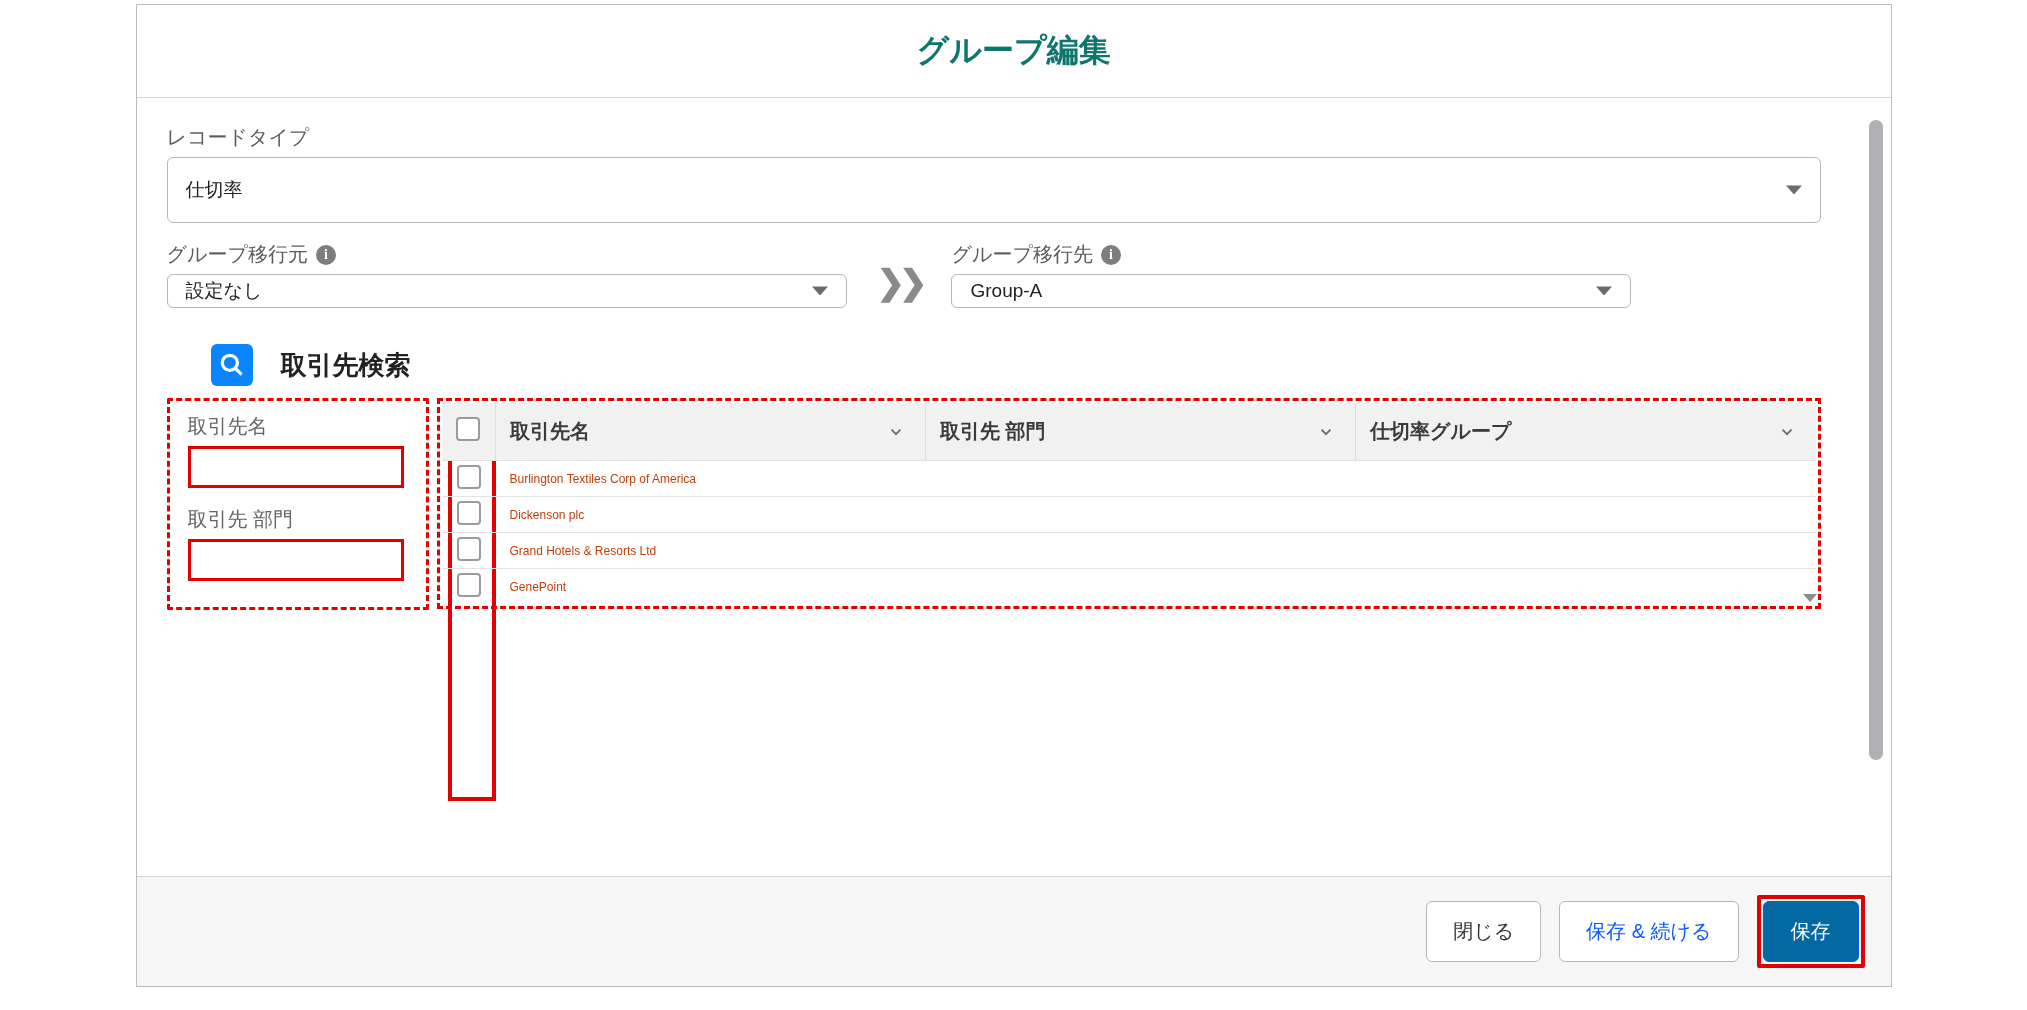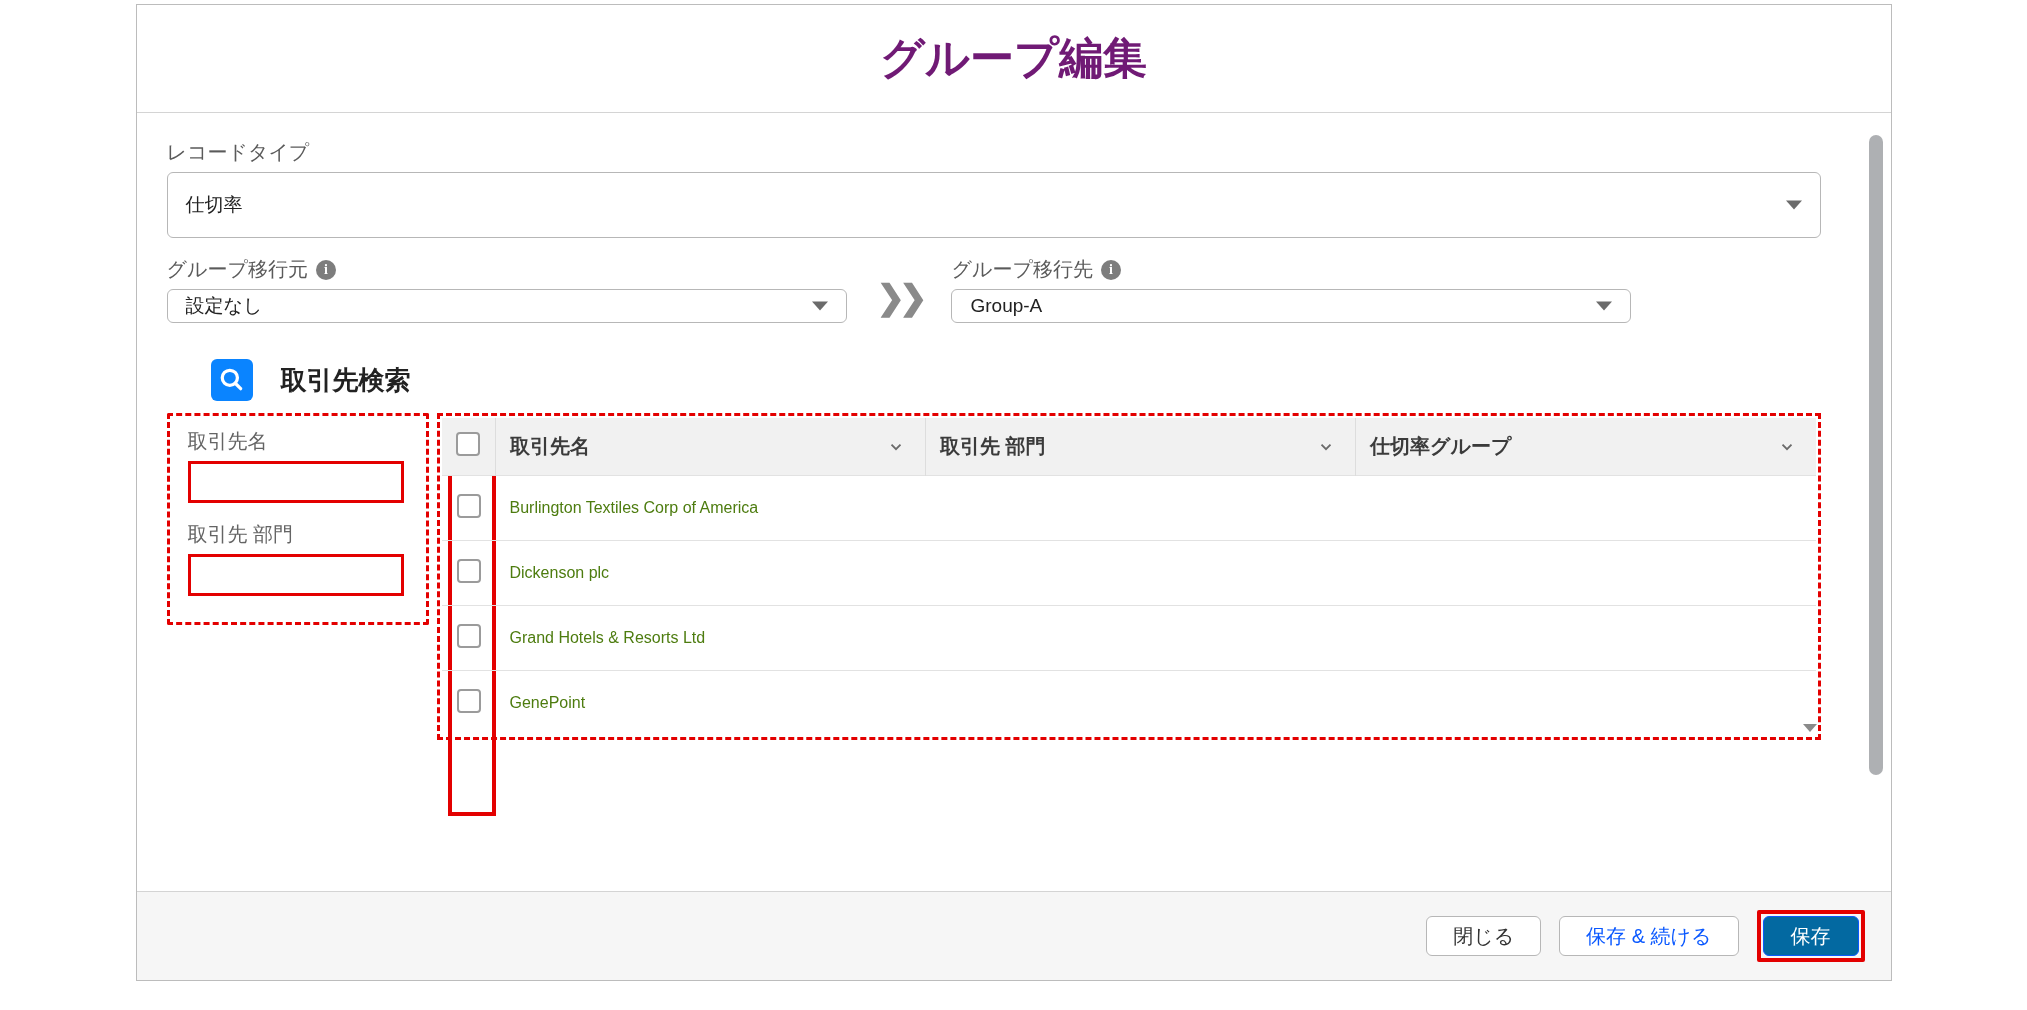--- a/index.html
+++ b/index.html
@@ -15,23 +15,23 @@
     border: 1px solid #bcbcbc;
     background: #fff;
     position: relative;
   }
   .modal-header {
     text-align: center;
     padding: 24px 0 24px 0;
     border-bottom: 1px solid #d4d4d4;
   }
   .modal-header h1 {
-    font-size: 44px;
+    font-size: 32px;
     font-weight: 600;
-    color: #701a75;
+    color: #0f766e;
   }
   .modal-body {
     padding: 26px 30px 10px 30px;
     position: relative;
     height: 778px;
     overflow: hidden;
   }
   .scrollbar {
     position: absolute;
     right: 8px;
@@ -167,24 +167,24 @@
   }
   .data-table thead th:last-child { border-right: none; }
   .th-caret {
     position: absolute;
     right: 20px;
     top: 50%;
     transform: translateY(-40%);
   }
   .th-caret svg { stroke: #6b6b6b; }
   .data-table tbody td {
-    padding: 18px 14px;
+    padding: 4px 14px;
     border-top: 1px solid #e2e2e2;
-    font-size: 16px;
-    color: #4d7c0f;
+    font-size: 12px;
+    color: #c2410c;
   }
   .cb-cell { width: 54px; text-align: center; }
   .cb {
     width: 24px; height: 24px;
     border: 2px solid #9b9b9b;
     border-radius: 4px;
     background: #fff;
     display: inline-block;
     cursor: pointer;
   }
@@ -211,21 +211,21 @@
   .modal-footer {
     border-top: 1px solid #d4d4d4;
     background: #f6f6f6;
     padding: 18px 26px;
     display: flex;
     justify-content: flex-end;
     gap: 18px;
     align-items: center;
   }
   .btn {
-    height: 40px;
+    height: 61px;
     padding: 0 26px;
     border-radius: 6px;
     font-size: 20px;
     font-weight: 500;
     cursor: pointer;
     display: inline-flex;
     align-items: center;
     justify-content: center;
     border: 1px solid #b7b7b7;
     background: #fff;

